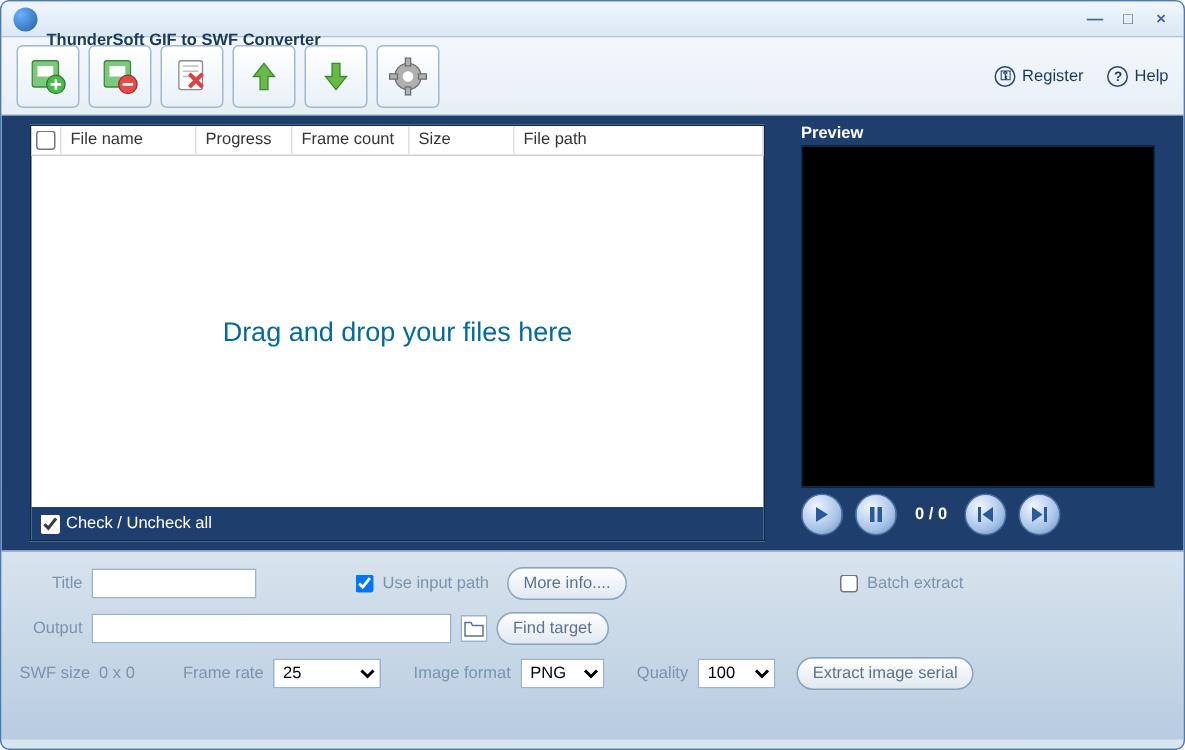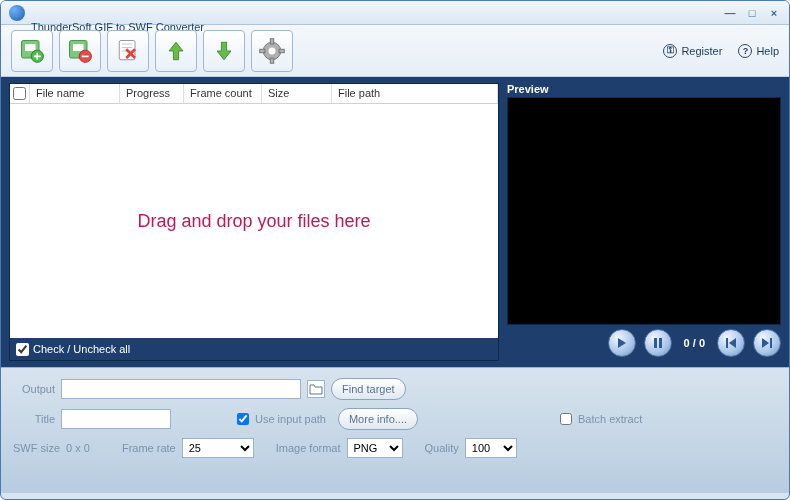--- a/index.html
+++ b/index.html
@@ -1,42 +1,42 @@
 <!DOCTYPE html>
 <html><head>
 <meta charset="utf-8">
 <style>
 * { box-sizing: border-box; margin: 0; padding: 0; }
 body { font-family: Tahoma, Arial, sans-serif; font-size: 11px; background: #fff; }
 .window { width: 790px; height: 500px; border: 1px solid #4a7ab0; border-radius: 6px; overflow: hidden; background: linear-gradient(#e8f0f8, #d8e4f0); position: relative; }
 .titlebar { height: 24px; background: linear-gradient(#f0f6fc, #dce8f4); display: flex; align-items: center; padding: 0 8px; border-bottom: 1px solid #b0c4d8; }
 .titlebar .appicon { width: 16px; height: 16px; background: radial-gradient(circle at 30% 30%, #6bb0ff, #2060a0); border-radius: 50%; margin-right: 6px; }
-.titlebar .title { font-weight: normal; color: #1a3a5a; flex: 1; margin-top: 28px; }
+.titlebar .title { font-weight: bold; color: #1a3a5a; flex: 1; margin-top: 28px; }
 .winbtn { width: 14px; height: 14px; margin-left: 8px; color: #3a6a9a; cursor: pointer; font-weight: bold; display: flex; align-items: center; justify-content: center; }
 
 .toolbar-row { height: 52px; background: linear-gradient(#f4f8fc, #e6eef6); display: flex; align-items: center; padding: 0 10px; border-bottom: 1px solid #c0d0e0; }
 .tbtn { width: 42px; height: 42px; border: 1px solid #a0b8d0; border-radius: 4px; background: linear-gradient(#fff, #e8f0f8); margin-right: 6px; cursor: pointer; display: flex; align-items: center; justify-content: center; }
 .tbtn svg { width: 28px; height: 28px; }
 .toolbar-right { margin-left: auto; display: flex; gap: 16px; align-items: center; }
 .link { display: flex; align-items: center; gap: 4px; color: #1a3a5a; cursor: pointer; }
 .link .ico { width: 14px; height: 14px; border: 1.5px solid #2a4a6a; border-radius: 50%; display: flex; align-items: center; justify-content: center; font-size: 9px; font-weight: bold; }
 
-.main { display: flex; height: 290px; background: #1e3f6e; padding: 6px 8px; gap: 8px; }
+.main { display: flex; height: 290px; background: #1e3f6e; padding: 6px 19px; gap: 24px; }
 .filepanel { width: 490px; background: #fff; display: flex; flex-direction: column; border: 1px solid #0a2a4a; }
 .fileheader { height: 20px; display: flex; background: #fff; border-bottom: 1px solid #d0d0d0; }
 .fh-cb { width: 20px; display:flex; align-items:center; justify-content:center; border-right:1px solid #e0e0e0;}
 .fh { border-right: 1px solid #e0e0e0; padding: 3px 6px; color: #333; font-size: 11px; white-space: nowrap; }
-.filebody { flex: 1; display: flex; align-items: center; justify-content: center; color: #be185d; font-size: 18px; }
+.filebody { flex: 1; display: flex; align-items: center; justify-content: center; color: #0369a1; font-size: 18px; }
 .filefooter { height: 22px; background: #1e3f6e; color: #fff; display: flex; align-items: center; padding: 0 6px; gap: 4px; }
 .filefooter input[type=checkbox]{ accent-color:#fff; }
 
 .preview-col { flex: 1; display: flex; flex-direction: column; font-weight: bold; }
 .preview-label { color: #fff; font-size: 11px; margin-bottom: 2px; }
 .preview-box { flex: 1; background: #000; border: 1px solid #0a2a4a; }
-.player-ctrls { height: 36px; display: flex; align-items: center; justify-content: flex-end; gap: 8px; }
+.player-ctrls { height: 36px; display: flex; align-items: center; justify-content: flex-start; gap: 8px; }
 .pbtn { width: 28px; height: 28px; border-radius: 50%; background: radial-gradient(circle at 35% 30%, #f0f6ff, #a8c4e8 60%, #6a90c0); border: 1px solid #4a70a0; cursor: pointer; display: flex; align-items: center; justify-content: center; color: #2a5a9a; font-size: 11px; }
 .counter { color: #fff; font-size: 11px; margin: 0 4px; }
 
 .bottom { height: 126px; background: linear-gradient(#d8e4ee, #b8cce0); padding: 10px 12px; position: relative; border-top: 1px solid #9ab4ce;}
 .row { display: flex; align-items: center; margin-bottom: 8px; gap: 6px; }
 .lbl { color: #7a94ae; font-size: 11px; text-align: right; }
 .txt-in { height: 20px; border: 1px solid #9ab4ce; background: #fff; padding: 0 4px; }
 .smallbtn { height: 22px; padding: 0 10px; border: 1px solid #8aa4be; border-radius: 11px; background: linear-gradient(#fff,#e0e8f0); color: #5a7490; cursor: pointer; font-size:11px; }
 .select { height: 20px; border: 1px solid #9ab4ce; background: #fff; padding: 0 2px; font-size:11px; }
 .cb-sm { width:12px; height:12px; }
@@ -165,49 +165,50 @@
               <path d="M0 0l7 5-7 5z" fill="#2a5a9a"></path>
               <rect x="8" y="0" width="2" height="10" fill="#2a5a9a"></rect>
             </svg>
           </button>
       </div>
     </div>
   </div>
 
   <div class="bottom">
     <div class="row">
-      <span class="lbl" style="width:42px">Output</span>
-      <input class="txt-in" style="width: 240px;">
-      <div class="browse-ico">
-        <svg width="14" height="12">
-            <path d="M1 2h4l1 2h7v7H1z" fill="none" stroke="#5a7490"></path>
-          </svg>
-      </div>
-      <button class="smallbtn"><span>Find target</span></button>
-    </div>
-    <div class="row">
       <span class="lbl" style="width:42px">Title</span>
       <input class="txt-in" style="width: 110px;">
       <span style="width:54px"></span>
       <input type="checkbox" class="cb-sm" checked="" style="">
       <span class="lbl">Use input path</span>
       <button class="smallbtn" style="margin-left:6px"><span>More info....</span></button>
       <span style="width:130px"></span>
       <input type="checkbox" class="cb-sm" style="">
       <span class="lbl">Batch extract</span>
+    </div>
+    <div class="row">
+      <span class="lbl" style="width:42px">Output</span>
+      <input class="txt-in" style="width: 240px;">
+      <div class="browse-ico">
+        <svg width="14" height="12">
+            <path d="M1 2h4l1 2h7v7H1z" fill="none" stroke="#5a7490"></path>
+          </svg>
+      </div>
+      <button class="smallbtn"><span>Find target</span></button>
     </div>
     <div class="row">
       <span class="lbl">SWF size</span>
       <span class="lbl">0 x 0</span>
       <span style="width:20px"></span>
       <span class="lbl">Frame rate</span>
       <select class="select" style="width:72px"><option>25</option></select>
       <span style="width:10px"></span>
       <span class="lbl">Image format</span>
       <select class="select" style="width:56px"><option>PNG</option></select>
       <span style="width:10px"></span>
       <span class="lbl">Quality</span>
       <select class="select" style="width:52px"><option>100</option></select>
+      <button class="smallbtn" style="margin-left:8px"><span>Extract image serial</span></button>
     </div>
 
   </div>
 
 </div>
 
 </body></html>

